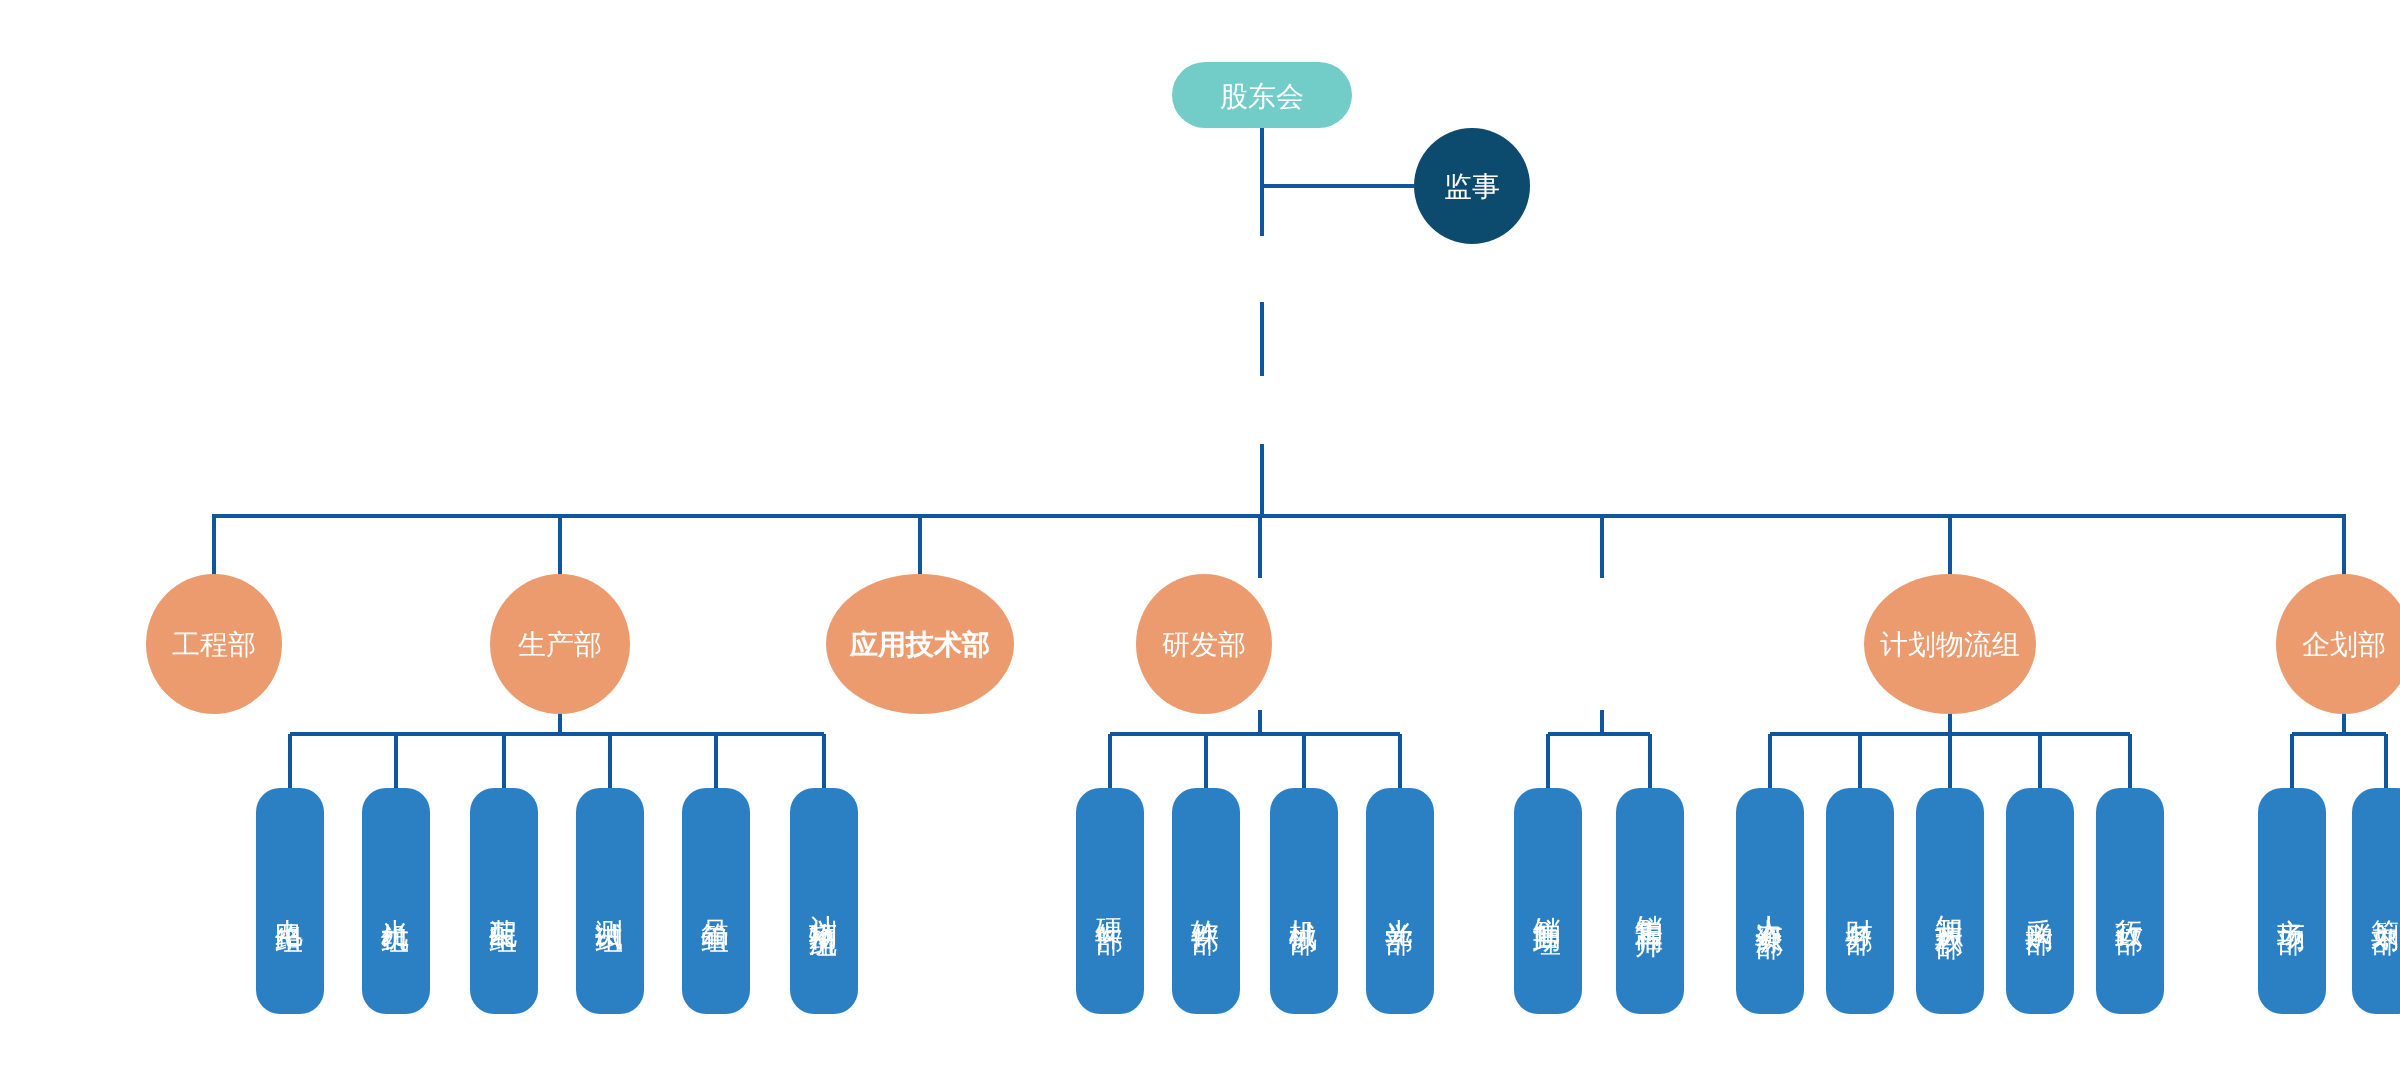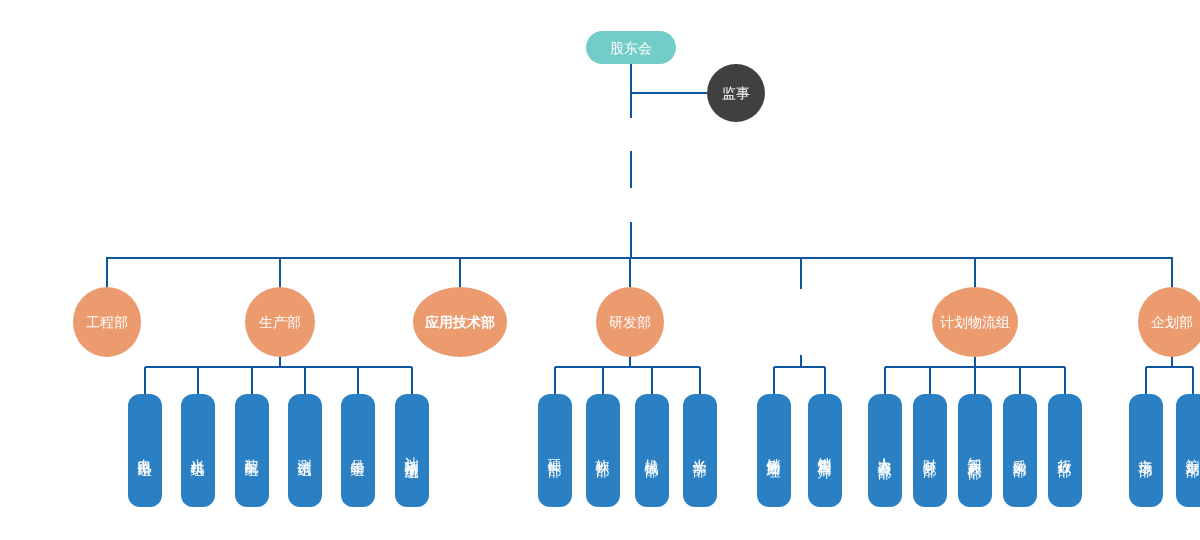--- a/index.html
+++ b/index.html
@@ -39,21 +39,21 @@
   .connector {
     position: absolute;
     z-index: 1;
   }
 </style>
 </head>
 <body>
 
 <div id="canvas" style="background: rgb(255, 255, 255); margin-left: 45px;">
     <div class="node pill" style="left: 541px; top: 31px; width: 90px; height: 33px; background: rgb(114, 204, 200); color: rgb(255, 255, 255);">股东会</div>
-    <div class="node circle" style="left: 662px; top: 64px; width: 58px; height: 58px; background: #404040; color: rgb(255, 255, 255);">监事</div>
+    <div class="node circle" style="left: 662px; top: 64px; width: 58px; height: 58px; background: #0c4a6e; color: rgb(255, 255, 255);">监事</div>
     <div class="connector" style="left: 585px; top: 64px; width: 2px; height: 54px; background: rgb(16, 86, 158);"></div>
     <div class="connector" style="left: 586px; top: 92px; width: 76px; height: 2px; background: rgb(16, 86, 158);"></div>
     <div class="connector" style="left: 585px; top: 151px; width: 2px; height: 37px; background: rgb(16, 86, 158);"></div>
     <div class="connector" style="left: 585px; top: 222px; width: 2px; height: 36px; background: rgb(16, 86, 158);"></div>
     <div class="connector" style="left: 61px; top: 257px; width: 1067px; height: 2px; background: rgb(16, 86, 158);"></div>
     <div class="node ellipse" style="left: 28px; top: 287px; width: 68px; height: 70px; background: rgb(236, 155, 111); color: rgb(255, 255, 255);">工程部</div>
     <div class="connector" style="left: 61px; top: 258px; width: 2px; height: 31px; background: rgb(16, 86, 158);"></div>
     <div class="node ellipse" style="left: 200px; top: 287px; width: 70px; height: 70px; background: rgb(236, 155, 111); color: rgb(255, 255, 255);">生产部</div>
     <div class="connector" style="left: 234px; top: 258px; width: 2px; height: 31px; background: rgb(16, 86, 158);"></div>
     <div class="connector" style="left: 234px; top: 355px; width: 2px; height: 12px; background: rgb(16, 86, 158);"></div>
@@ -65,21 +65,21 @@
     <div class="connector" style="left: 206px; top: 367px; width: 2px; height: 29px; background: rgb(16, 86, 158);"></div>
     <div class="node vbox" style="left: 190px; top: 394px; width: 34px; height: 113px; background: rgb(43, 128, 196); color: rgb(255, 255, 255);">装配组</div>
     <div class="connector" style="left: 259px; top: 367px; width: 2px; height: 29px; background: rgb(16, 86, 158);"></div>
     <div class="node vbox" style="left: 243px; top: 394px; width: 34px; height: 113px; background: rgb(43, 128, 196); color: rgb(255, 255, 255);">测试组</div>
     <div class="connector" style="left: 312px; top: 367px; width: 2px; height: 29px; background: rgb(16, 86, 158);"></div>
     <div class="node vbox" style="left: 296px; top: 394px; width: 34px; height: 113px; background: rgb(43, 128, 196); color: rgb(255, 255, 255);">品管组</div>
     <div class="connector" style="left: 366px; top: 367px; width: 2px; height: 29px; background: rgb(16, 86, 158);"></div>
     <div class="node vbox" style="left: 350px; top: 394px; width: 34px; height: 113px; background: rgb(43, 128, 196); color: rgb(255, 255, 255);">计划物流组</div>
     <div class="node ellipse" style="left: 368px; top: 287px; width: 94px; height: 70px; background: rgb(236, 155, 111); color: rgb(255, 255, 255); font-weight: bold;">应用技术部</div>
     <div class="connector" style="left: 414px; top: 258px; width: 2px; height: 31px; background: rgb(16, 86, 158);"></div>
-    <div class="node ellipse" style="left: 551px; top: 287px; width: 68px; height: 70px; background: rgb(236, 155, 111); color: rgb(255, 255, 255); text-align: center;">研发部</div>
+    <div class="node ellipse" style="left: 523px; top: 287px; width: 68px; height: 70px; background: rgb(236, 155, 111); color: rgb(255, 255, 255); text-align: center;">研发部</div>
     <div class="connector" style="left: 584px; top: 258px; width: 2px; height: 31px; background: rgb(16, 86, 158);"></div>
     <div class="connector" style="left: 584px; top: 355px; width: 2px; height: 12px; background: rgb(16, 86, 158);"></div>
     <div class="connector" style="left: 510px; top: 366px; width: 145px; height: 2px; background: rgb(16, 86, 158);"></div>
     <div class="connector" style="left: 509px; top: 367px; width: 2px; height: 29px; background: rgb(16, 86, 158);"></div>
     <div class="node vbox" style="left: 493px; top: 394px; width: 34px; height: 113px; background: rgb(43, 128, 196); color: rgb(255, 255, 255);">硬件部</div>
     <div class="connector" style="left: 557px; top: 367px; width: 2px; height: 29px; background: rgb(16, 86, 158);"></div>
     <div class="node vbox" style="left: 541px; top: 394px; width: 34px; height: 113px; background: rgb(43, 128, 196); color: rgb(255, 255, 255);">软件部</div>
     <div class="connector" style="left: 606px; top: 367px; width: 2px; height: 29px; background: rgb(16, 86, 158);"></div>
     <div class="node vbox" style="left: 590px; top: 394px; width: 34px; height: 113px; background: rgb(43, 128, 196); color: rgb(255, 255, 255);">机械部</div>
     <div class="connector" style="left: 654px; top: 367px; width: 2px; height: 29px; background: rgb(16, 86, 158);"></div>

